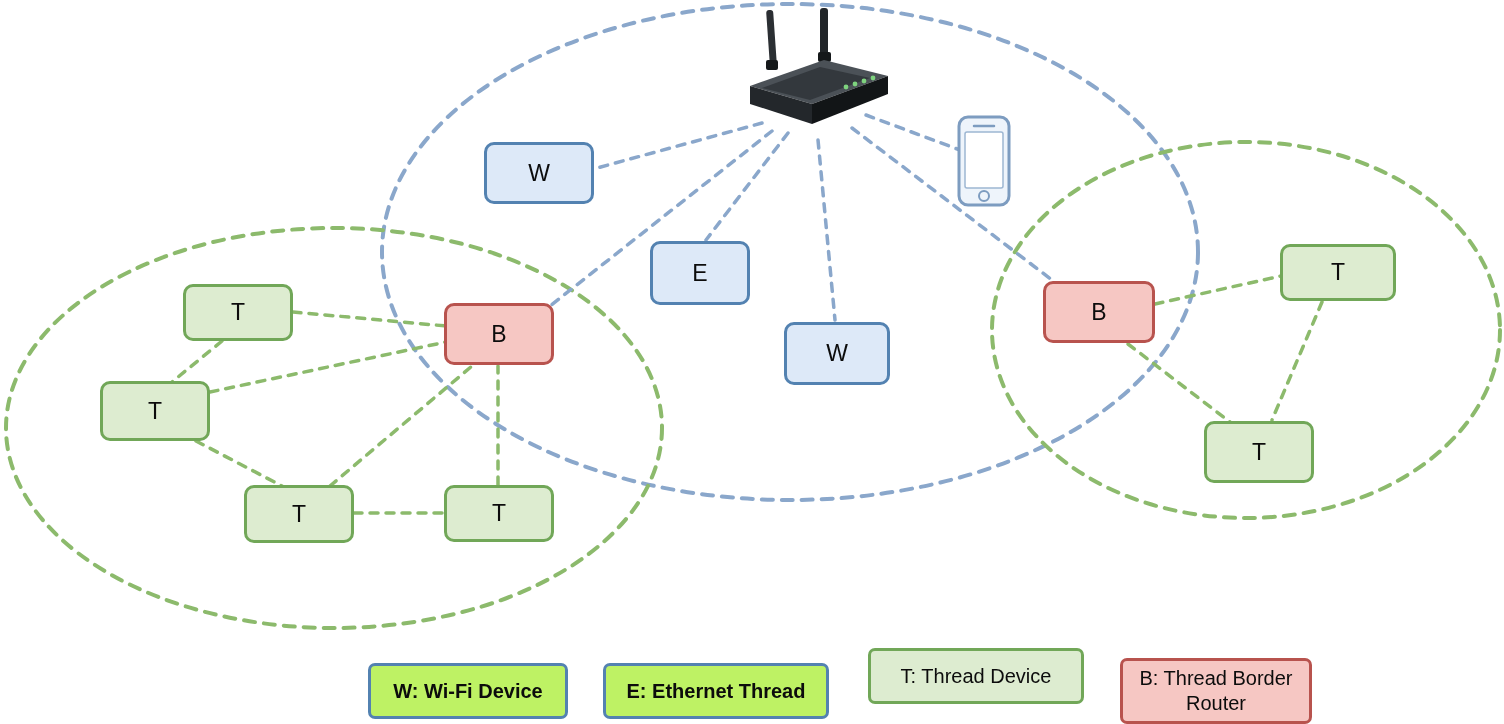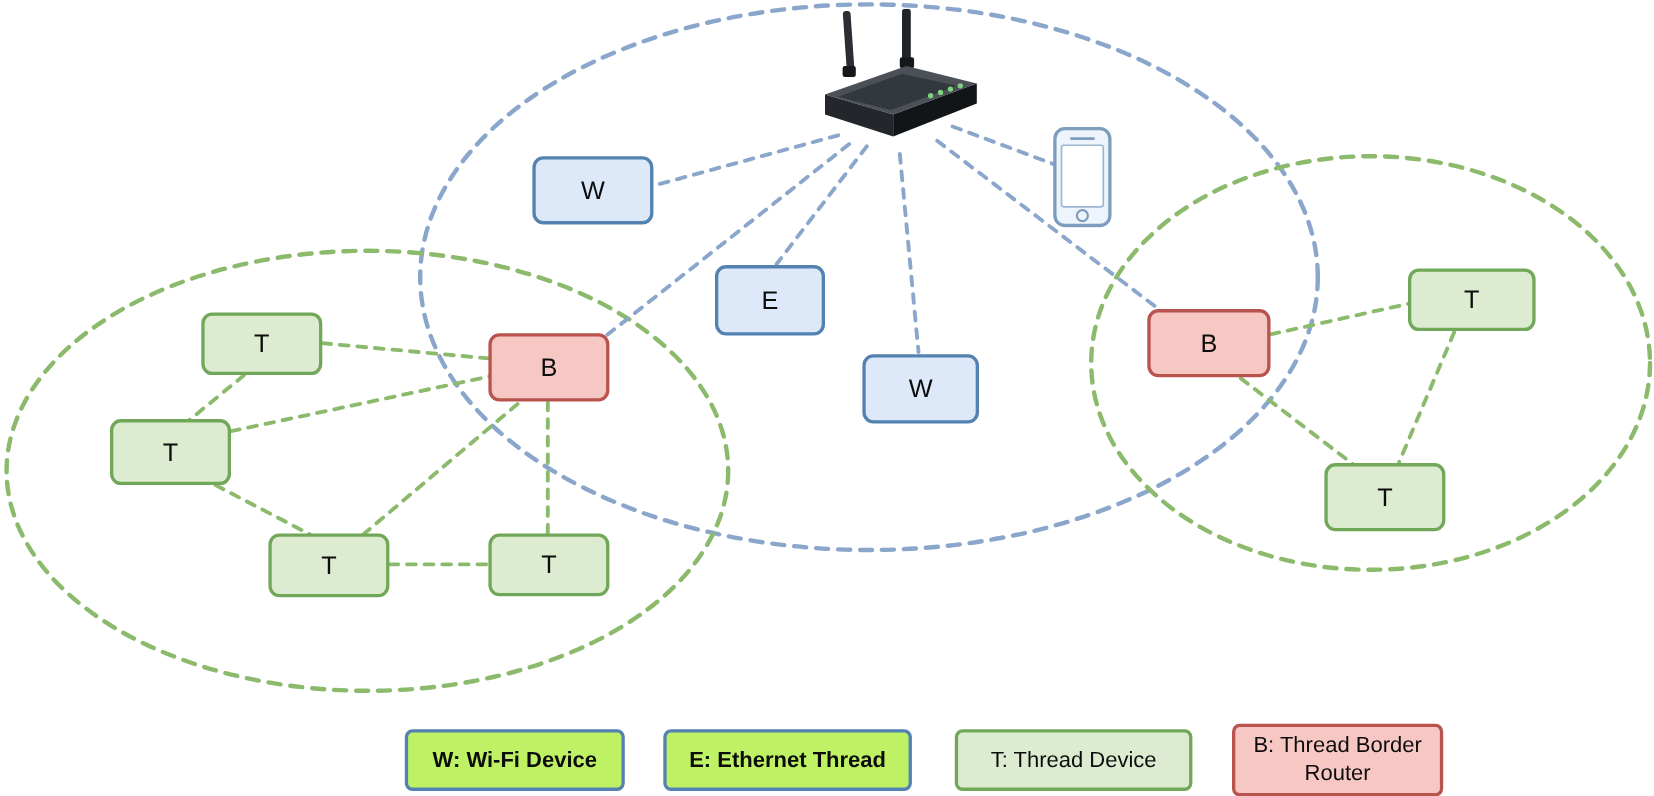--- a/index.html
+++ b/index.html
@@ -125,21 +125,21 @@
     </div>
 
   <div class="legend-box wifi" style="left:368px;top:663px;width:200px;height:56px;">
        <span>W: Wi-Fi Device</span>
     </div>
 
   <div class="legend-box wifi" style="left:603px;top:663px;width:226px;height:56px;">
        <span>E: Ethernet Thread</span>
     </div>
 
-  <div class="legend-box thread" style="left:868px;top:663px;width:216px;height:56px;">
+  <div class="legend-box thread" style="left:868px;top:648px;width:216px;height:56px;">
        <span>T: Thread Device</span>
     </div>
 
   <div class="legend-box brouter" style="left:1120px;top:658px;width:192px;height:66px;">
        <span>B: Thread Border Router</span>
     </div>
 
 </div>
 
 </body></html>

